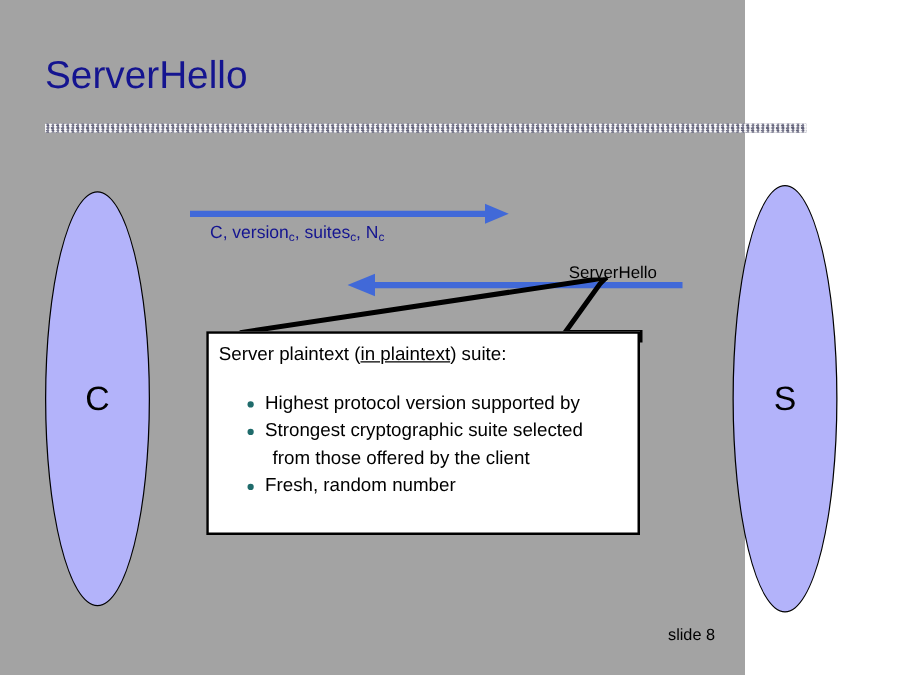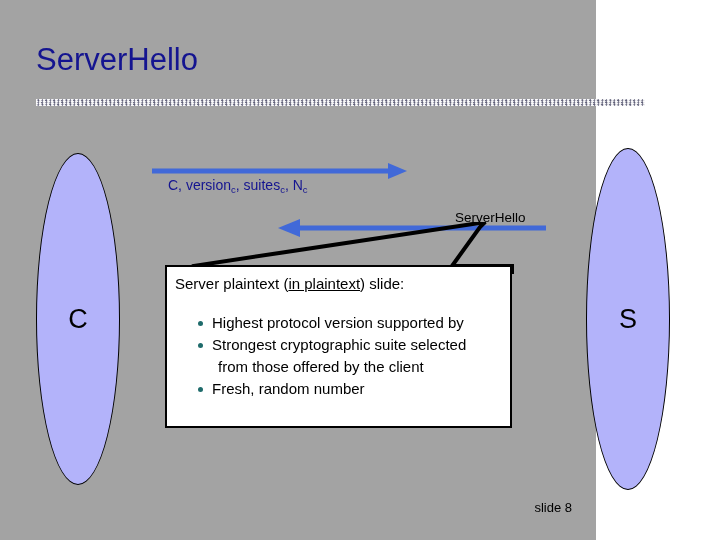--- a/index.html
+++ b/index.html
@@ -224,21 +224,21 @@
   </svg>
 
   <svg id="callout-pointer" viewBox="0 0 330 60">
     <polyline points="0,48 3,44 296,0" stroke="#000000" stroke-width="4" fill="none"></polyline>
     <polyline points="295,0 290,5 262,44 322,44 322,52" stroke="#000000" stroke-width="4" fill="none"></polyline>
   </svg>
 
   <div id="description-box">
 
     <div id="desc-heading">
-      <span>Server plaintext (</span><u>in plaintext</u><span>) slide:</span>
+      <span>Server plaintext (</span><u>in plaintext</u><span>) suite:</span>
     </div>
 
     <div class="desc-list">
 
       <div class="desc-item">
         <span class="desc-bullet"></span>
         <span>Highest protocol version supported by</span>
       </div>
 
       <div class="desc-item">

